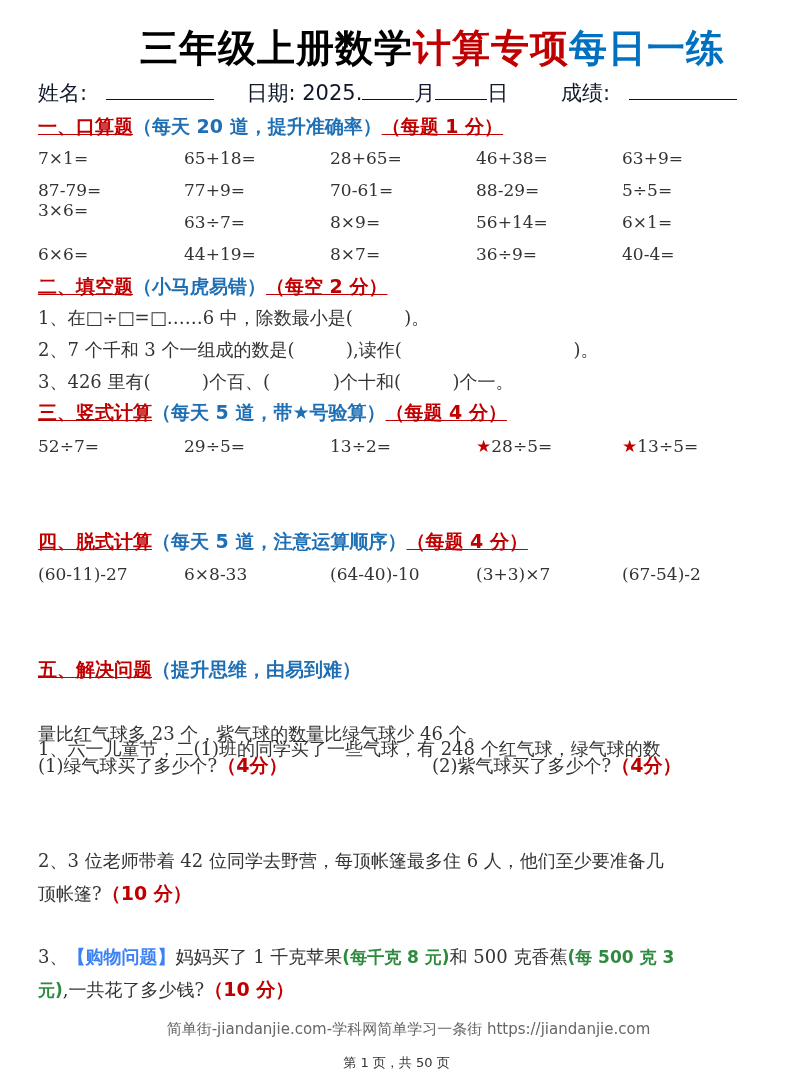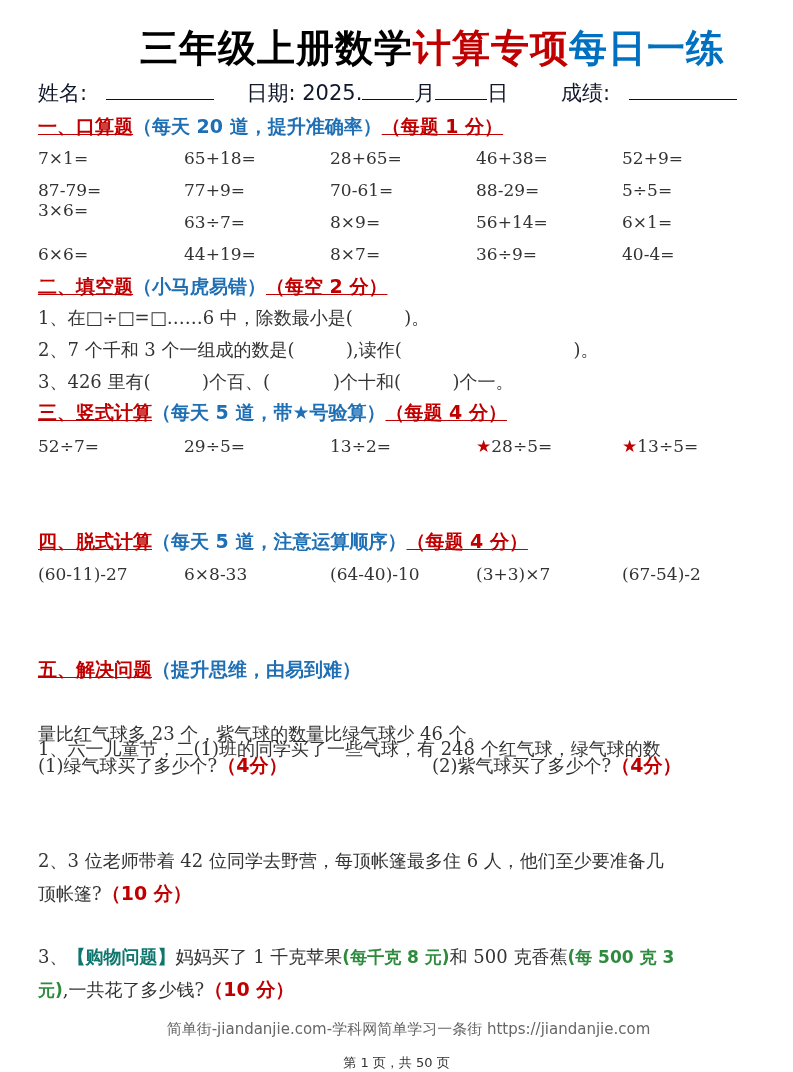--- a/index.html
+++ b/index.html
@@ -11,21 +11,21 @@
   .t-black { color:#000000; } .t-red { color:#c00000; } .t-blue { color:#0070c0; }
   .info { top:78px; left:38px; font-family:"DejaVu Sans","Liberation Sans",sans-serif; font-size:21px; color:#0f172a; line-height:30px; }
   .info span { display:inline-block; }
   .blank { display:inline-block; border-bottom:1.5px solid #111; height:20px; vertical-align:baseline; }
   .hd { font-family:"DejaVu Sans","Liberation Sans",sans-serif; font-weight:bold; font-size:19px; line-height:28px; left:38px; }
   .hd .r { color:#c00000;text-decoration:underline; } .hd .b { color:#1f6fb5; }
   .cell { font-size:17px; line-height:24px; color:#333; }
   .line { left:38px; font-size:18px; line-height:26px; color:#333; }
   .pts { color:#c00000; font-family:"DejaVu Sans","Liberation Sans",sans-serif; font-weight:bold; font-size:19px; }
   .green { color:#2e8b3e; font-family:"DejaVu Sans","Liberation Sans",sans-serif; font-weight:bold; font-size:17px; }
-  .bluetag { color:#0f766e; font-family:Liberation Serif, serif; font-weight:bold; }
+  .bluetag { color:#3b82f6; font-family:Liberation Serif, serif; font-weight:bold; }
   .star { color:#c00000; }
   .footer { left:0; width:793px; text-align:center; font-family:"DejaVu Sans","Liberation Sans",sans-serif; color:#666; }
 </style>
 </head>
 <body>
 
 <div class="abs title">
   <span class="t-black">三年级上册数学</span><span class="t-red">计算专项</span><span class="t-blue">每日一练</span>
 </div>
 
@@ -38,21 +38,21 @@
 </div>
 
 <div class="abs hd" style="top:112px;">
   <span class="r">一、口算题</span><span class="b">（每天 20 道，提升准确率）</span><span class="r">（每题 1 分）</span>
 </div>
 <div>
   <span class="abs cell" style="top:146px;left:38px;">7×1=</span>
   <span class="abs cell" style="top:146px;left:184px;">65+18=</span>
   <span class="abs cell" style="top:146px;left:330px;">28+65=</span>
   <span class="abs cell" style="top:146px;left:476px;">46+38=</span>
-  <span class="abs cell" style="top:146px;left:622px;">52+9=</span>
+  <span class="abs cell" style="top:146px;left:622px;">63+9=</span>
   <span class="abs cell" style="top:178px;left:38px;">87-79=</span>
   <span class="abs cell" style="top:178px;left:184px;">77+9=</span>
   <span class="abs cell" style="top:178px;left:330px;">70-61=</span>
   <span class="abs cell" style="top:178px;left:476px;">88-29=</span>
   <span class="abs cell" style="top:178px;left:622px;">5÷5=</span>
   <span class="abs cell" style="top:198px;left:38px;">3×6=</span>
   <span class="abs cell" style="top:210px;left:184px;">63÷7=</span>
   <span class="abs cell" style="top:210px;left:330px;">8×9=</span>
   <span class="abs cell" style="top:210px;left:476px;">56+14=</span>
   <span class="abs cell" style="top:210px;left:622px;">6×1=</span>

